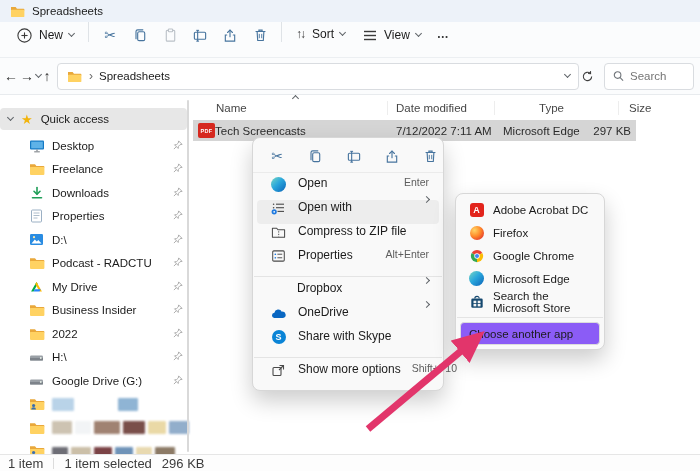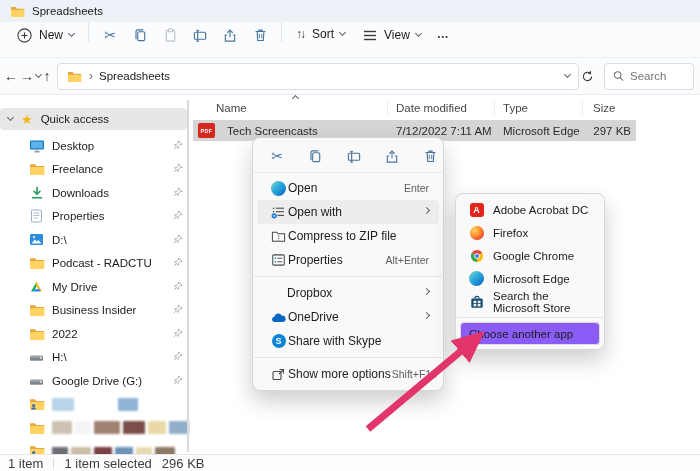--- a/index.html
+++ b/index.html
@@ -44,35 +44,35 @@
   .blurblocks { display:flex; gap:3px; align-items:center; filter:blur(1.3px); }
   .blurblocks i { display:inline-block; height:13px; border-radius:1px; }
   .blurblocks.short i { height:9px; }
 
   
   .filearea { flex:1; position:relative; }
   .cols { display:flex; height:24px; align-items:center; color:#474747; font-size:11.5px; position:relative; }
   .col { padding-left:10px; border-right:1px solid #ededed; height:14px; display:flex; align-items:center; }
   .col.name { width:195px; padding-left:23px; position:relative; }
   .col.date { width:107px; padding-left:8px; }
-  .col.type { width:88px; padding-left:8px; }
+  .col.type { width:88px; padding-left:8px;margin-left:36px; }
   .col.size { width:55px; padding-left:10px; border-right:none; }
   .sortcaret { position:absolute; left:100px; top:-7px; }
   .filerow { display:flex; align-items:center; height:21px; width:443px; background:#d5d5d5; font-size:11.5px; color:#2b2b2b; }
-  .fr-name { width:195px; display:flex; align-items:center; gap:12px; padding-left:5px; }
+  .fr-name { width:195px; display:flex; align-items:center; gap:0; padding-left:5px; }
   .fr-date { width:107px; padding-left:8px; }
   .fr-type { width:88px; padding-left:8px; white-space:nowrap; overflow:hidden; }
   .fr-size { width:48px; text-align:right; }
   .pdfic { width:17px; height:15px; background:#d6281f; border-radius:2px; color:#fff; font-size:5.5px; font-weight:bold; display:flex; align-items:center; justify-content:center; letter-spacing:.3px; }
 
   
   .menu { position:absolute; left:252px; top:137px; width:192px; background:#f9f9f9; border:1px solid #d7d7d7; border-radius:8px; box-shadow:0 10px 22px rgba(0,0,0,.20); padding:4px 0; z-index:10; }
   .menu-iconrow { display:flex; align-items:center; gap:14px; padding:2px 0 4px 12px; border-bottom:1px solid #ebebeb; margin-bottom:3px; }
   .mibtn { width:26px; height:24px; display:flex; align-items:center; justify-content:center; border-radius:4px; }
-  .mi { display:flex; align-items:center; height:24px; padding:0 10px 0 13px; gap:1px; margin:0 4px; border-radius:4px; }
+  .mi { display:flex; height:24px; padding:0 10px 0 13px; gap:11px; margin:0 4px; border-radius:4px; }
   .mi:hover, .mi.hl { background:#ededed; }
   .mi .lbl { flex:1; white-space:nowrap; }
   .mi .sc { color:#5d5d5d; font-size:10.5px; }
   .msep { height:1px; background:#e4e4e4; margin:4px 1px; }
   .noicon { width:16px; }
 
   
   .submenu { position:absolute; left:455px; top:193px; width:150px; background:#f9f9f9; border:1px solid #d7d7d7; border-radius:8px; box-shadow:0 10px 22px rgba(0,0,0,.20); padding:4px 0; z-index:11; }
   .smi { display:flex; align-items:center; height:23px; gap:8px; padding:0 8px; margin:0 4px; border-radius:4px; font-size:11.5px; }
   .smi.hl { background:#8b5cf6; border:1px solid #dcdcdc; }

